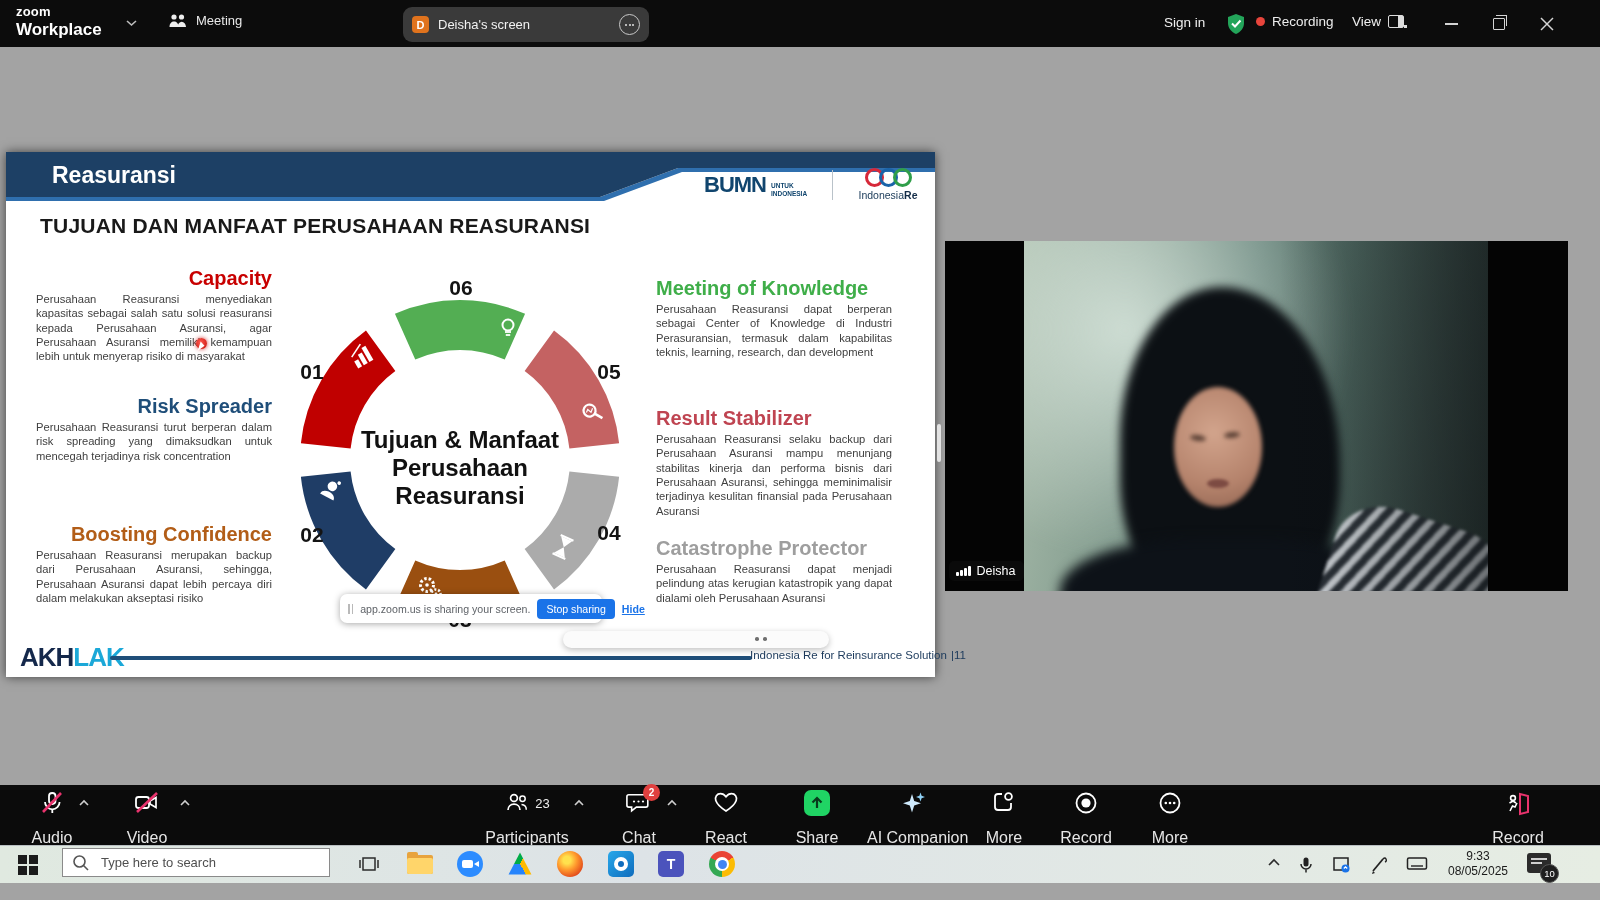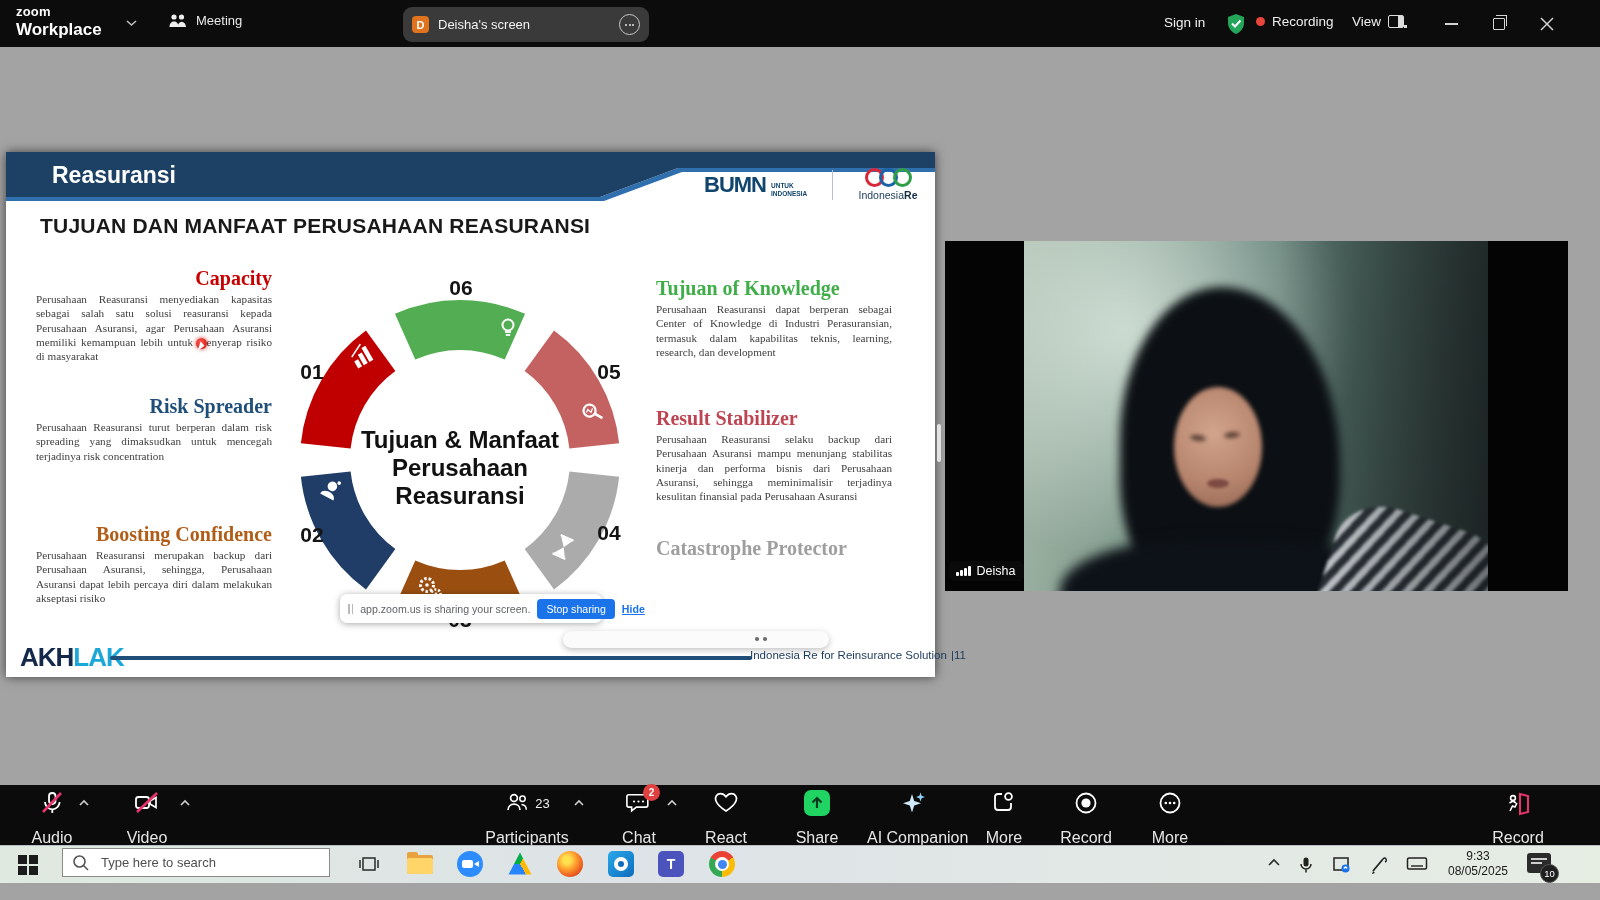--- a/index.html
+++ b/index.html
@@ -42,21 +42,21 @@
   .bumn .word{font-size:22px;font-weight:800;color:#10456e;letter-spacing:-1px;line-height:1;}
   .bumn .sub{font-size:6.5px;font-weight:bold;color:#10456e;line-height:1.25;margin-top:8px;}
   .logo-div{position:absolute;left:826px;top:18px;width:1px;height:30px;background:#b9c2c9;}
   .ire{position:absolute;left:842px;top:16px;width:80px;text-align:center;}
   .ire .rings{display:flex;justify-content:center;}
   .ire .rings i{width:13px;height:13px;border-radius:50%;border:3.5px solid;display:block;}
   .ire .rings i+i{margin-left:-5px;}
   .ire .nm{font-size:10.5px;color:#22415e;margin-top:2px;}
   .ire .nm b{color:#132c47;}
 
-  .sec{position:absolute;font-family:Liberation Serif, serif;}
+  .sec{position:absolute;}
   .sec h3{margin:0;font-size:20px;font-weight:bold;line-height:1.05;}
   .sec p{margin:3px 0 0;font-size:11.2px;line-height:1.28;color:#404040;text-align:justify;}
   .sec.left h3{text-align:right;}
   .s-0{left:30px;top:116px;width:236px;}
   .s-1{left:30px;top:244px;width:236px;}
   .s-2{left:30px;top:372px;width:236px;}
   .s-5{left:650px;top:126px;width:236px;}
   .s-4{left:650px;top:256px;width:236px;}
   .s-3{left:650px;top:386px;width:236px;}
 
@@ -253,29 +253,30 @@
     </div>
     <div class="sec left s-2">
       <h3 style="color: rgb(178, 93, 23);">Boosting Confidence</h3>
       <p>Perusahaan Reasuransi merupakan backup dari Perusahaan Asuransi, sehingga, Perusahaan Asuransi dapat lebih percaya diri dalam melakukan akseptasi risiko</p>
     </div>
     <div class="sec left s-1">
       <h3 style="color: rgb(31, 78, 121);">Risk Spreader</h3>
       <p>Perusahaan Reasuransi turut berperan dalam risk spreading yang dimaksudkan untuk mencegah terjadinya risk concentration</p>
     </div>
     <div class="sec s-5">
-      <h3 style="color: rgb(63, 174, 73);">Tujuan of Knowledge</h3>
+      <h3 style="color: rgb(63, 174, 73);">Meeting of Knowledge</h3>
       <p>Perusahaan Reasuransi dapat berperan sebagai Center of Knowledge di Industri Perasuransian, termasuk dalam kapabilitas teknis, learning, research, dan development</p>
     </div>
     <div class="sec s-4">
       <h3 style="color: rgb(191, 68, 81);">Result Stabilizer</h3>
       <p>Perusahaan Reasuransi selaku backup dari Perusahaan Asuransi mampu menunjang stabilitas kinerja dan performa bisnis dari Perusahaan Asuransi, sehingga meminimalisir terjadinya kesulitan finansial pada Perusahaan Asuransi</p>
     </div>
     <div class="sec s-3">
       <h3 style="color: rgb(158, 158, 158);">Catastrophe Protector</h3>
+      <p>Perusahaan Reasuransi dapat menjadi pelindung atas kerugian katastropik yang dapat dialami oleh Perusahaan Asuransi</p>
     </div>
 
     <svg class="donut" viewBox="0 0 360 360">
       <path d="M125.1,56.7 A135,135 0 0 1 234.9,56.7" fill="none" stroke-width="50" stroke="#53ae53"></path>
       <path d="M259.35,70.8 A135,135 0 0 1 314.26,165.89" fill="none" stroke-width="50" stroke="#c46262"></path>
       <path d="M314.26,194.11 A135,135 0 0 1 259.35,289.2" fill="none" stroke-width="50" stroke="#ababab"></path>
       <path d="M234.9,303.3 A135,135 0 0 1 125.1,303.3" fill="none" stroke-width="50" stroke="#9a4f10"></path>
       <path d="M100.65,289.2 A135,135 0 0 1 45.74,194.11" fill="none" stroke-width="50" stroke="#1f3d66"></path>
       <path d="M45.74,165.89 A135,135 0 0 1 100.65,70.8" fill="none" stroke-width="50" stroke="#c00000"></path>
       <g transform="translate(82,77) rotate(-30)" fill="#fff">

